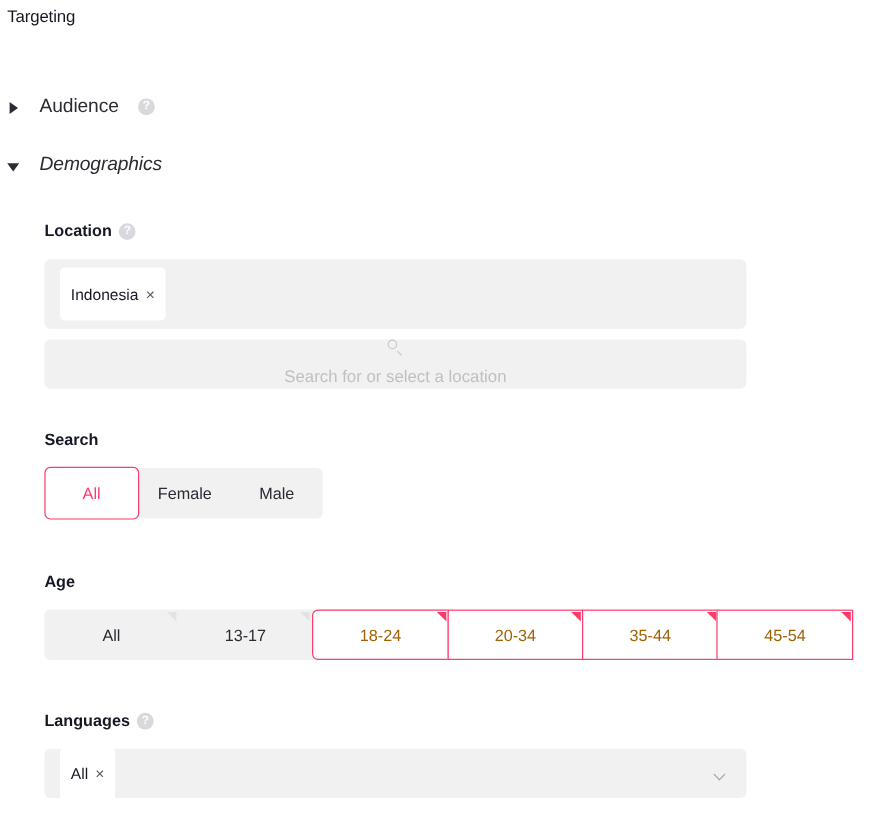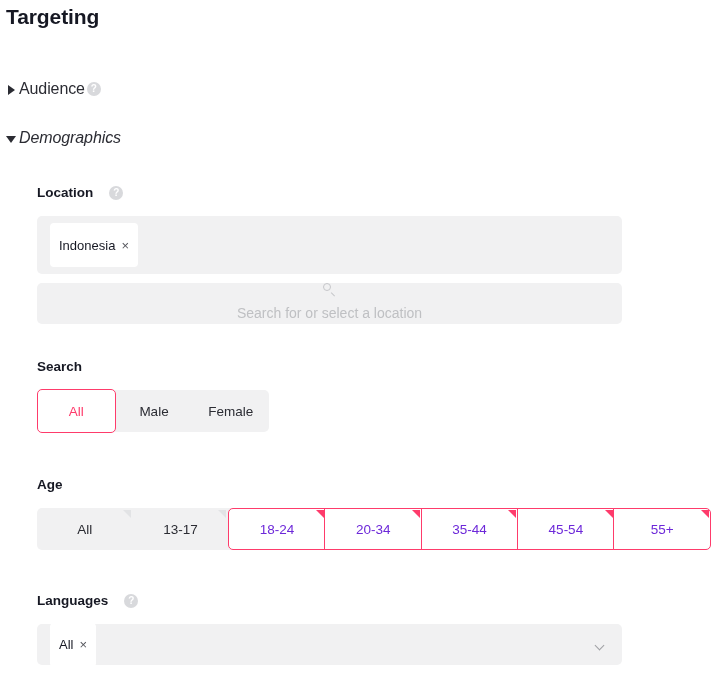--- a/index.html
+++ b/index.html
@@ -14,33 +14,33 @@
     color: #161823;
     overflow: hidden;
     position: relative;
   }
 
   
   .page-title {
     position: absolute;
     left: 6px;
     top: 5px;
-    font-size: 21px;
-    font-weight: bold;
+    font-size: 14px;
+    font-weight: normal;
     letter-spacing: -0.1px;
     color: #161823;
   }
 
   
   .section-head {
     position: absolute;
     left: 6px;
     display: flex;
     align-items: center;
-    gap: 2px;
+    gap: 16px;
     cursor: pointer;
   }
   .section-head.audience { top: 80px; }
   .section-head.demographics { top: 129px; font-style: italic; }
 
   .caret {
     width: 11px;
     height: 11px;
     display: block;
     flex: none;
@@ -84,21 +84,21 @@
     font-family: "Liberation Sans", sans-serif;
     user-select: none;
   }
 
   
   .field-label {
     position: absolute;
     left: 37px;
     display: flex;
     align-items: center;
-    gap: 16px;
+    gap: 6px;
     font-size: 13.5px;
     font-weight: bold;
     color: #161823;
   }
   .field-label.location    { top: 185px; }
   .field-label.gender      { top: 359px; }
   .field-label.age         { top: 477px; }
   .field-label.languages   { top: 593px; }
 
   
@@ -270,21 +270,21 @@
     position: absolute;
     top: 2px;
     right: 2px;
     width: 0; height: 0;
     border-top: 8px solid #e2e3e5;
     border-left: 8px solid transparent;
   }
   .age-opt.selected {
     background: #ffffff;
     border: 1.3px solid #fe3b6b;
-    color: #6d28d9;
+    color: #a16207;
     margin-left: -1.3px;
     z-index: 2;
   }
   .age-opt.selected .corner {
     border-top: 8px solid #fe3b6b;
     border-left: 8px solid transparent;
     top: 1px;
     right: 1px;
   }
   .age-opt.selected.first {
@@ -329,22 +329,22 @@
   <span class="search-icon"></span>
   <span class="placeholder-text">Search for or select a location</span>
 </div>
 
 <div class="field-label gender">
   <span>Search</span>
 </div>
 
 <div class="gender-group">
   <div class="gender-opt selected">All</div>
+  <div class="gender-opt">Female</div>
   <div class="gender-opt">Male</div>
-  <div class="gender-opt">Female</div>
 </div>
 
 <div class="field-label age">
   <span>Age</span>
 </div>
 
 <div class="age-group">
   <div class="age-opt">
     <span>All</span>
     <span class="corner"></span>
@@ -360,24 +360,20 @@
   <div class="age-opt selected">
     <span>20-34</span>
     <span class="corner"></span>
   </div>
   <div class="age-opt selected">
     <span>35-44</span>
     <span class="corner"></span>
   </div>
   <div class="age-opt selected">
     <span>45-54</span>
-    <span class="corner"></span>
-  </div>
-  <div class="age-opt selected last">
-    <span>55+</span>
     <span class="corner"></span>
   </div>
 </div>
 
 <div class="field-label languages">
   <span>Languages</span>
   <span class="help-icon">?</span>
 </div>
 
 <div class="gray-box languages-box">

